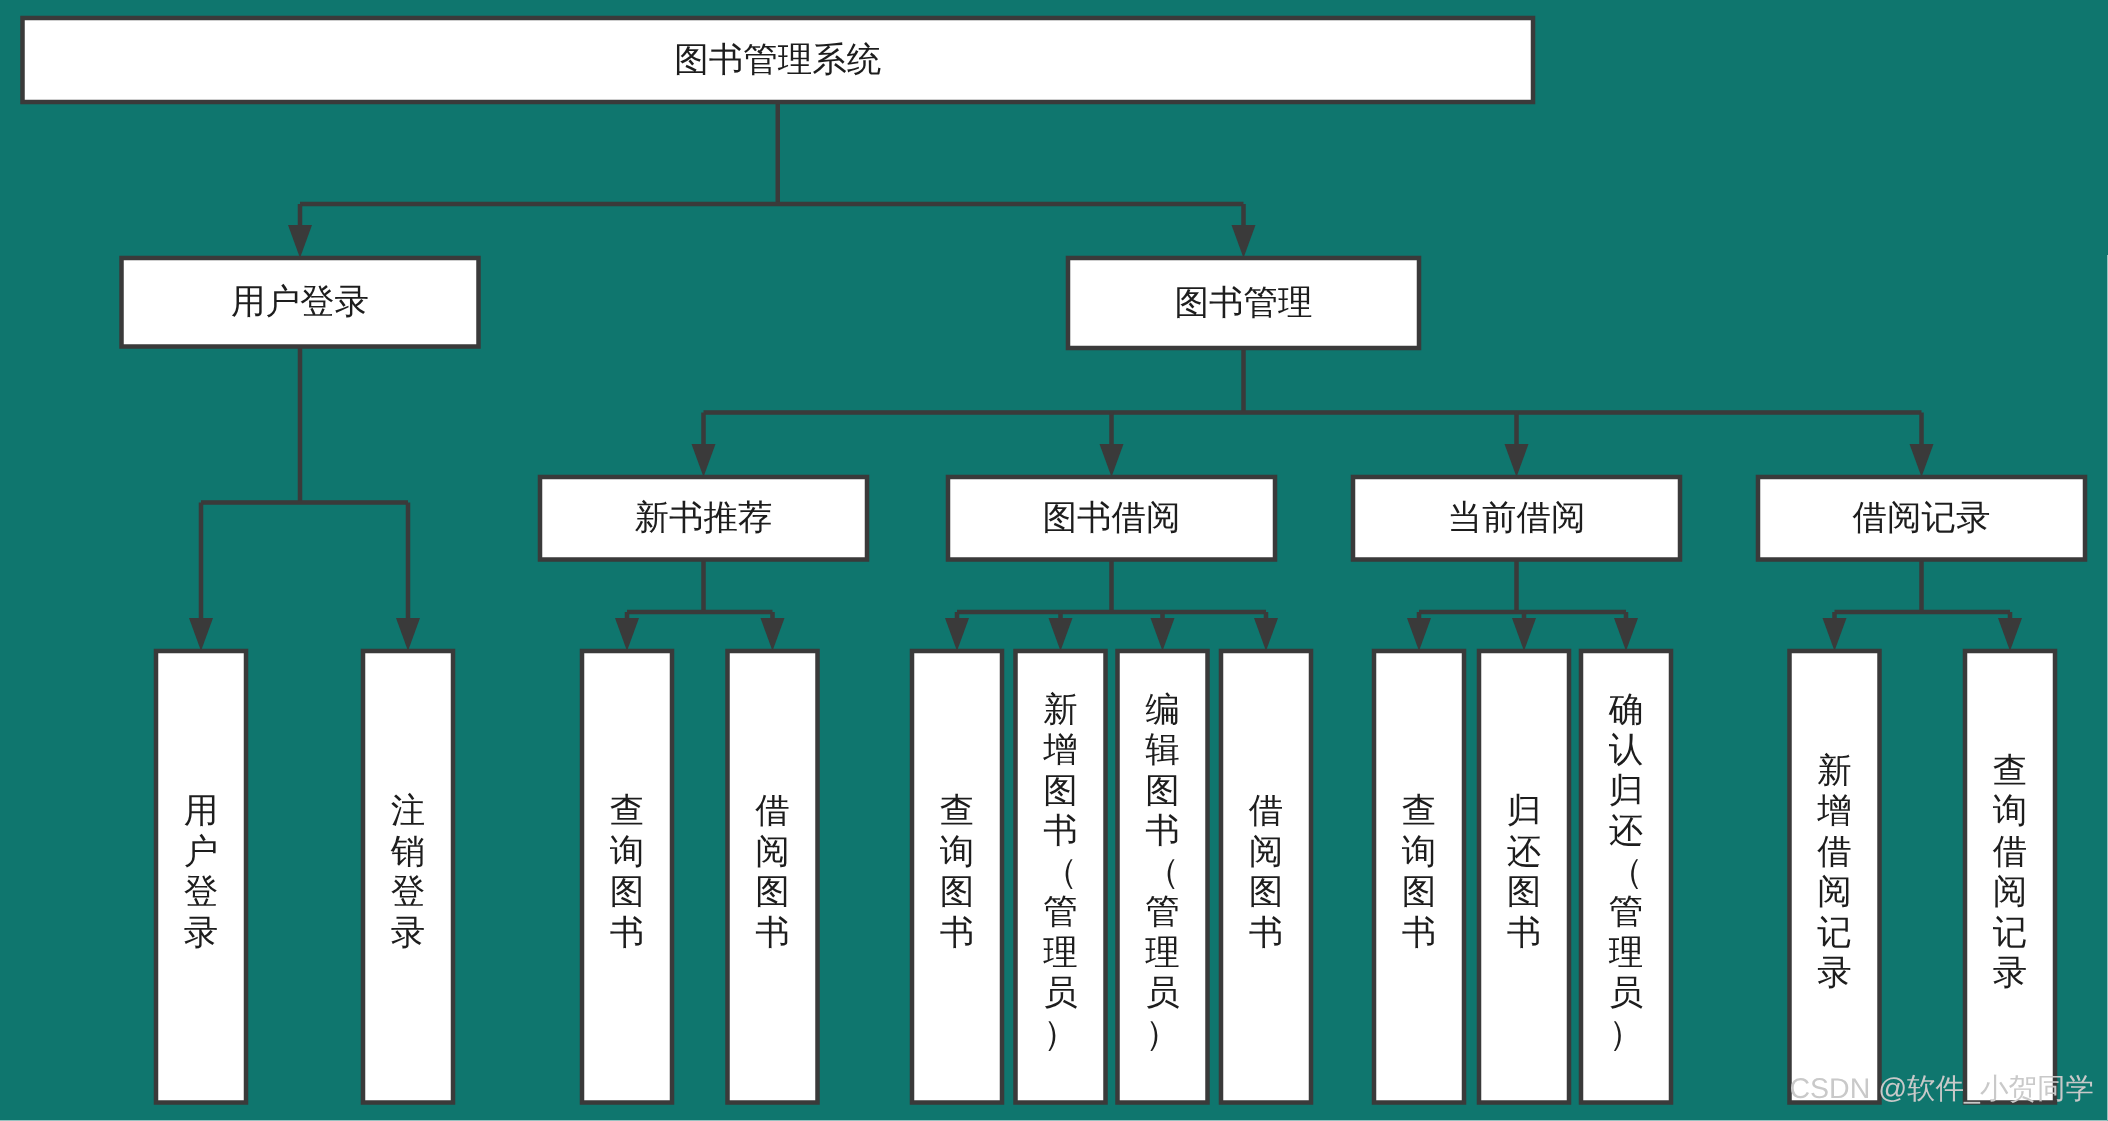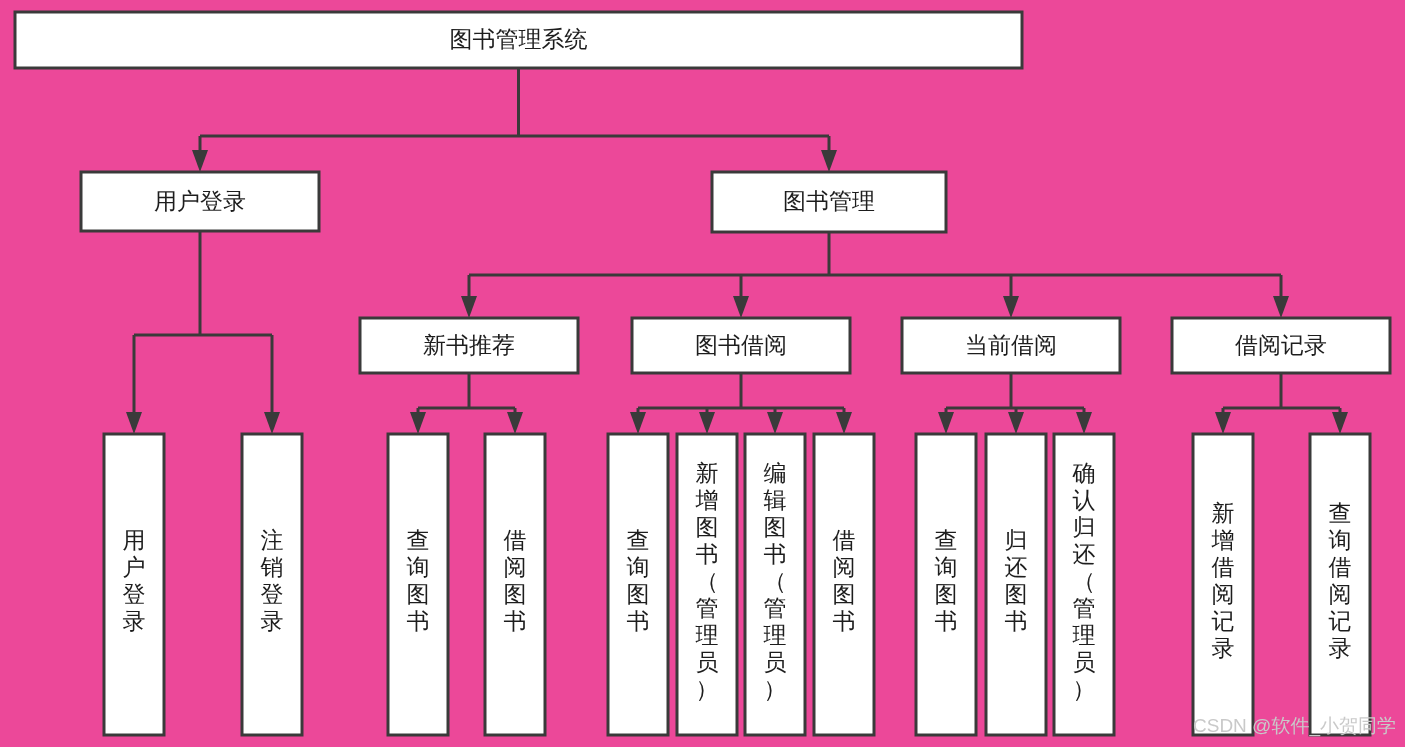--- a/index.html
+++ b/index.html
@@ -8,21 +8,21 @@
     padding: 0;
     background: #ffffff;
   }
   body {
     font-family: "Liberation Sans", "DejaVu Sans", sans-serif;
   }
   #diagram-root {
     position: relative;
     width: 1405px;
     height: 747px;
-    background: #ec4899;
+    background: #0f766e;
     overflow: hidden;
   }
   svg.tree-canvas {
     position: absolute;
     left: 0;
     top: 0;
     width: 1405px;
     height: 747px;
     display: block;
   }

